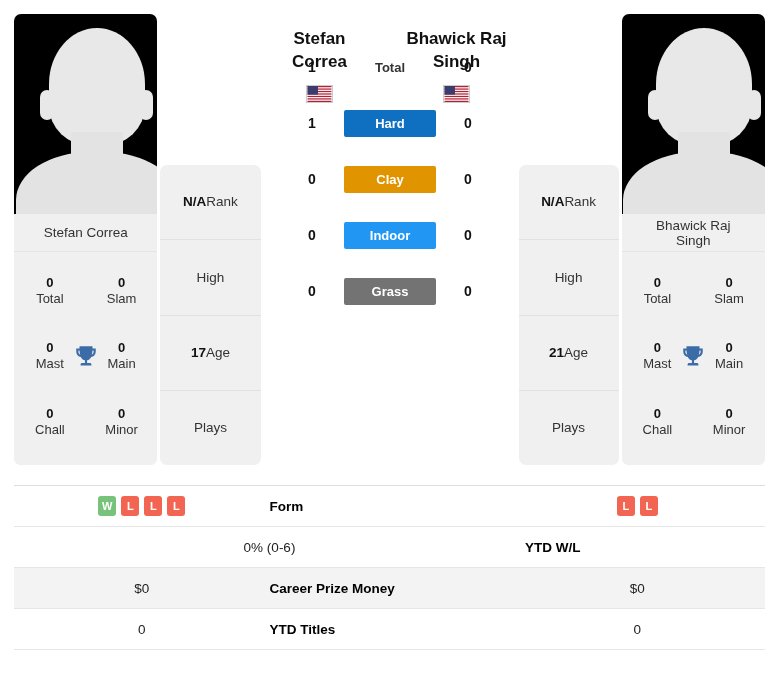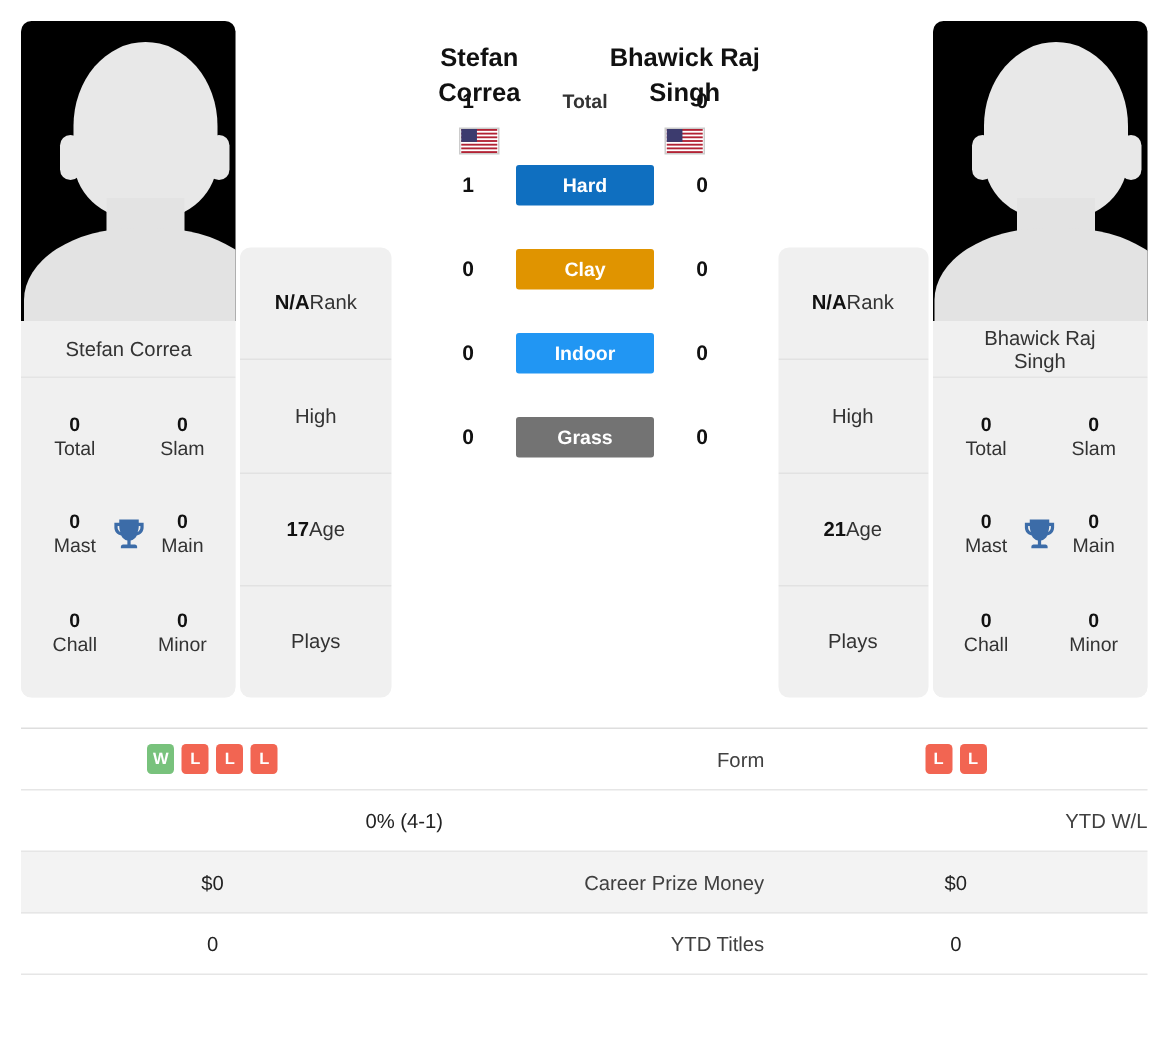--- a/index.html
+++ b/index.html
@@ -214,24 +214,24 @@
   }
   .srow.alt { background: #f3f3f3; }
   .scell-l, .scell-r {
     flex: 1;
     text-align: center;
     font-size: 13.5px;
     color: #222;
   }
   .scell-m {
     width: 240px;
-    text-align: right;
+    text-align: left;
     font-size: 13.5px;
-    font-weight: normal;
-    color: #404040;
+    font-weight: bold;
+    color: #000000;
   }
   .form-badges {
     display: flex;
     gap: 5px;
     justify-content: center;
   }
   .badge {
     width: 18px; height: 20px;
     border-radius: 3px;
     display: flex; align-items: center; justify-content: center;
@@ -455,21 +455,21 @@
         </div>
         <div class="scell-m">Form</div>
         <div class="scell-r">
           <div class="form-badges">
             <span class="badge l">L</span>
             <span class="badge l">L</span>
           </div>
         </div>
       </div>
       <div class="srow">
-        <div class="scell-l">0% (4-1)</div>
+        <div class="scell-l">0% (0-6)</div>
         <div class="scell-m">YTD W/L</div>
       </div>
       <div class="srow alt">
         <div class="scell-l">$0</div>
         <div class="scell-m">Career Prize Money</div>
         <div class="scell-r">$0</div>
       </div>
       <div class="srow">
         <div class="scell-l">0</div>
         <div class="scell-m">YTD Titles</div>

